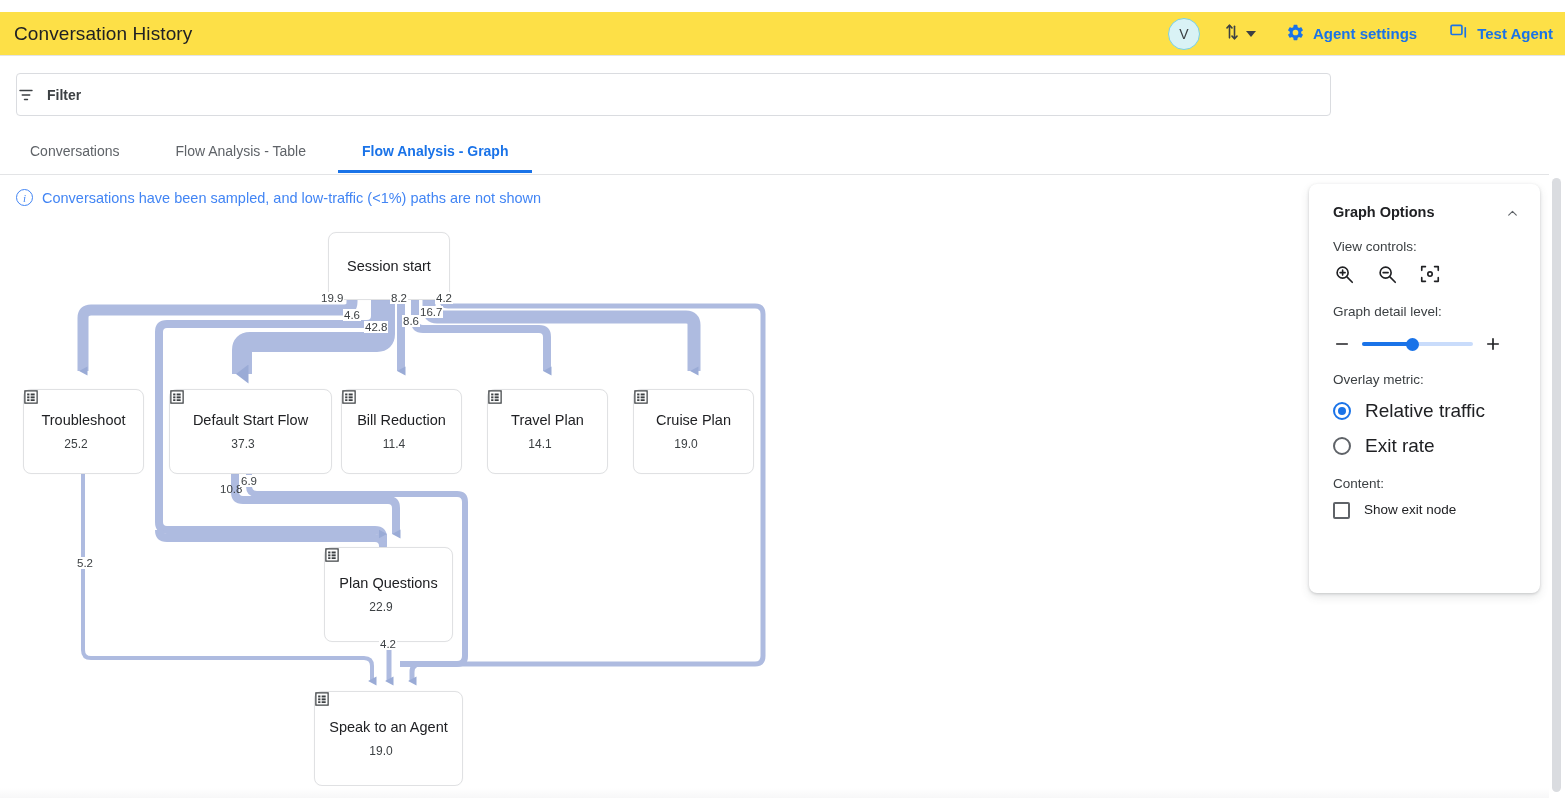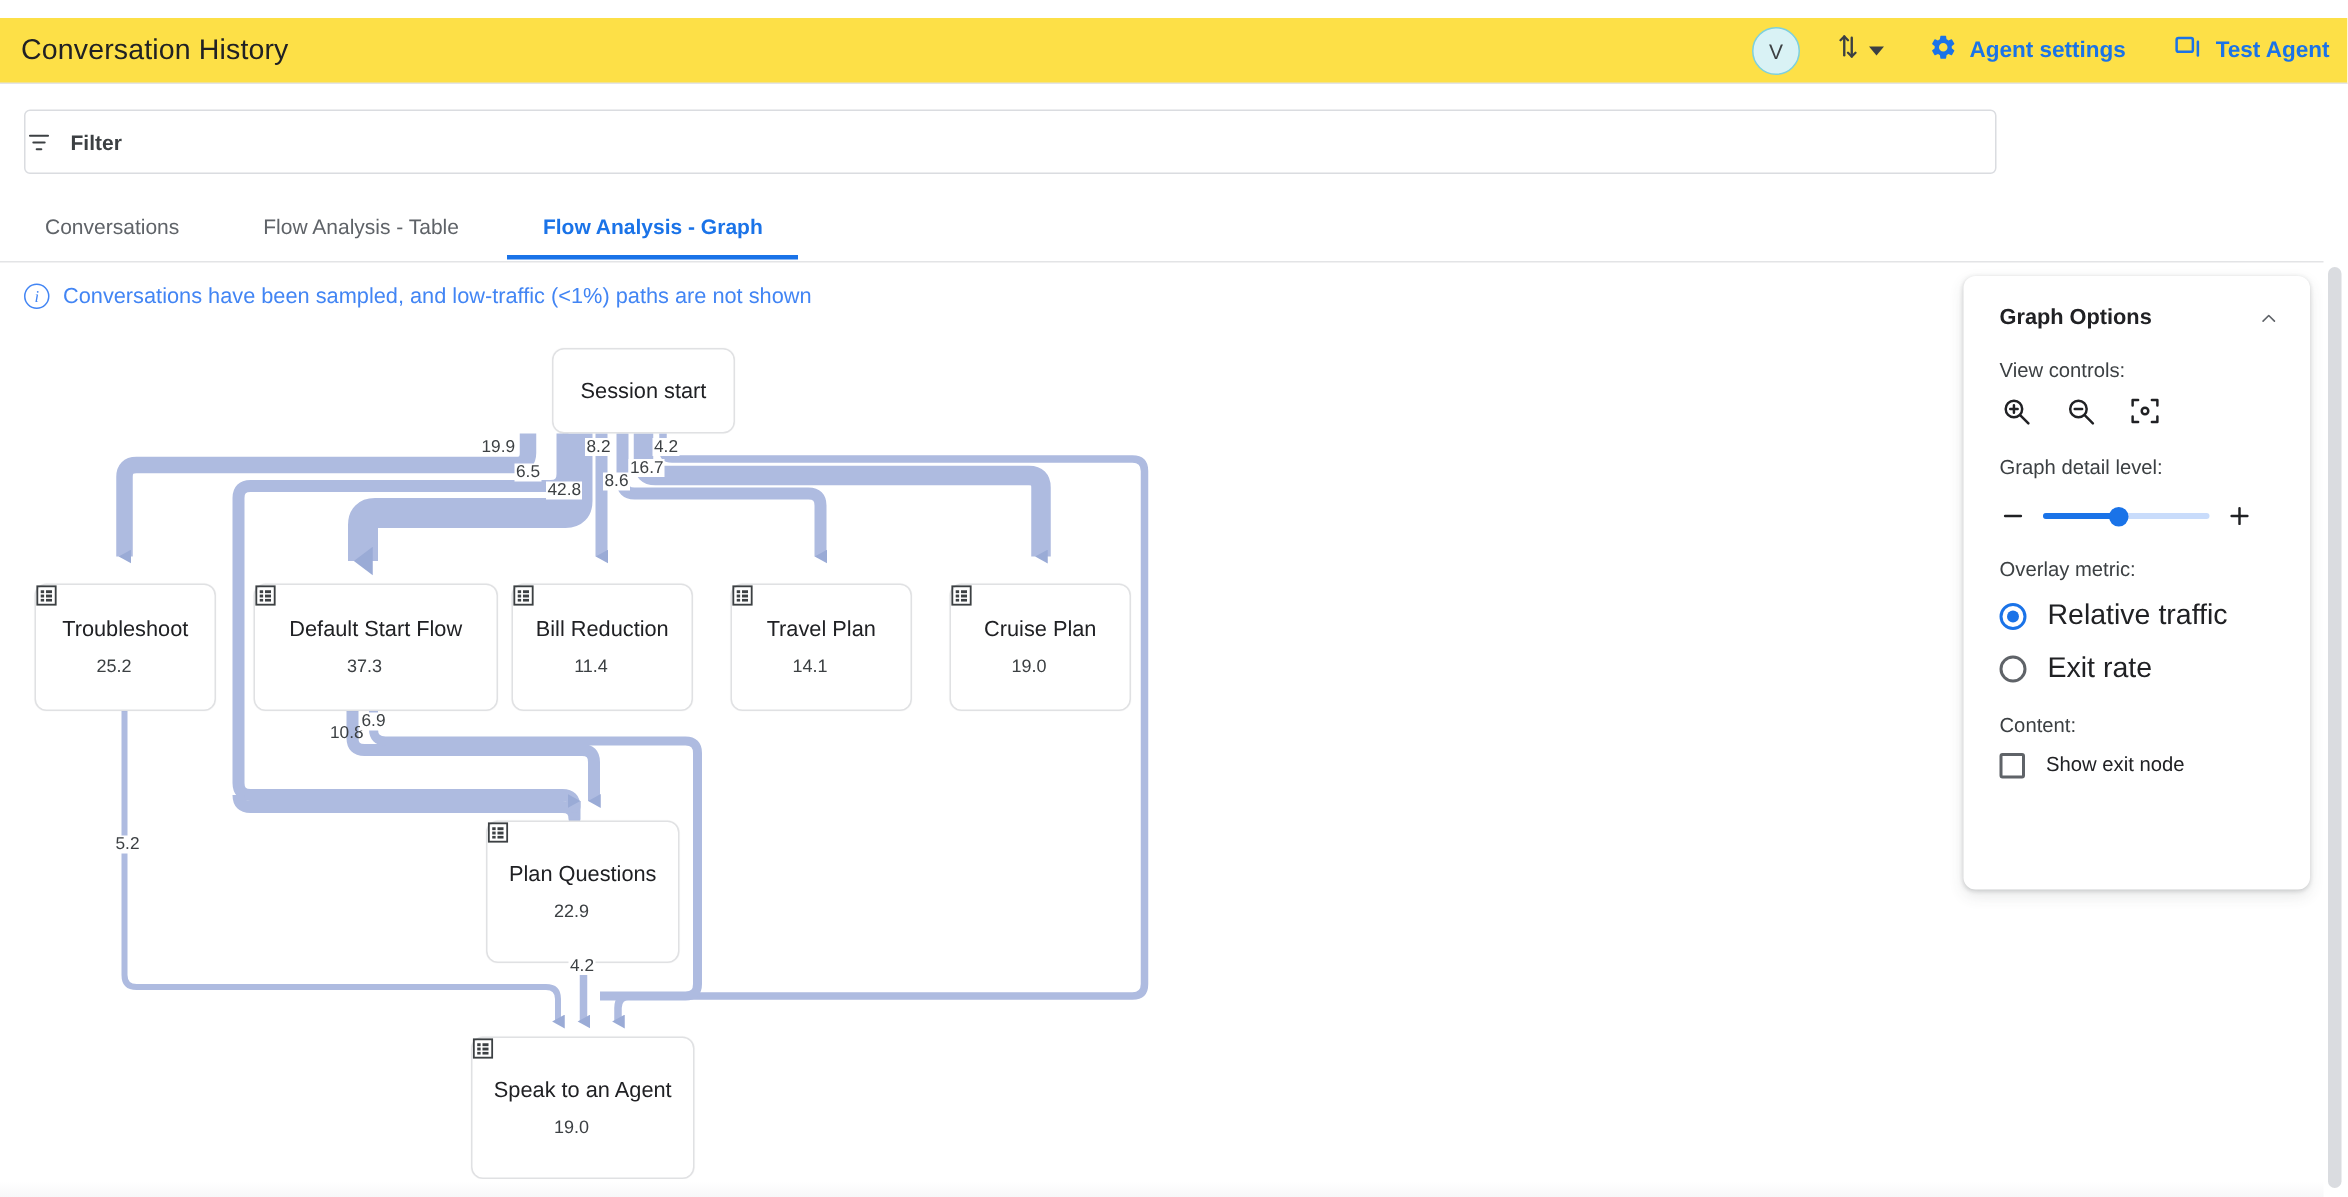--- a/index.html
+++ b/index.html
@@ -249,21 +249,21 @@
         <path d="M159,314 Q159,322 167,322 L375,322 Q383,322 383,330 L383,318" stroke-width="8"></path>
         <path d="M232,314 L375,314 Q383,314 383,322 L383,318" stroke-width="8" marker-end="url(#ah)"></path>
 
         <path d="M83,258 L83,434 Q83,442 91,442 L364,442 Q372,442 372,450 L372,465" stroke-width="4" marker-end="url(#ah)"></path>
 
         <path d="M389,426 L389,465" stroke-width="5" marker-end="url(#ah)"></path>
 
       </g>
     </svg>
 
-    <div class="node start" style="left:328px;top:16px;width:122px;height:57px;margin-left:40px;">
+    <div class="node start" style="left:328px;top:16px;width:122px;height:68px;">
       <div class="node-title">Session start</div>
     </div>
 
     <div class="node" style="left:23px;top:173px;width:121px;height:85px;">
       <div class="node-title">Troubleshoot</div>
       <div class="node-stat">
         <span class="node-val">25.2</span>
         <span class="list-icon">
           <svg width="14" height="14" viewBox="0 0 16 16" fill="none" stroke="#3c4043" stroke-width="1.4">
             <rect x="1" y="1" width="14" height="14"></rect>
@@ -380,21 +380,21 @@
             <rect x="3.6" y="7.3" width="2.6" height="2.2" fill="#3c4043" stroke="none"></rect>
             <rect x="7.6" y="7.3" width="4.6" height="2.2" fill="#3c4043" stroke="none"></rect>
             <rect x="3.6" y="10.6" width="2.6" height="2" fill="#3c4043" stroke="none"></rect>
             <rect x="7.6" y="10.6" width="4.6" height="2" fill="#3c4043" stroke="none"></rect>
           </svg>
         </span>
       </div>
     </div>
 
     <div class="edge-label" style="left:320px;top:76px;">19.9</div>
-    <div class="edge-label" style="left:343px;top:93px;">6.5</div>
+    <div class="edge-label" style="left:343px;top:93px;">4.6</div>
     <div class="edge-label" style="left:364px;top:105px;">42.8</div>
     <div class="edge-label" style="left:390px;top:76px;">8.2</div>
     <div class="edge-label" style="left:402px;top:99px;">8.6</div>
     <div class="edge-label" style="left:419px;top:90px;">16.7</div>
     <div class="edge-label" style="left:435px;top:76px;">4.2</div>
     <div class="edge-label" style="left:219px;top:267px;background:transparent;">10.8</div>
     <div class="edge-label" style="left:240px;top:259px;">6.9</div>
     <div class="edge-label" style="left:76px;top:341px;">5.2</div>
     <div class="edge-label" style="left:379px;top:422px;">4.2</div>
 

